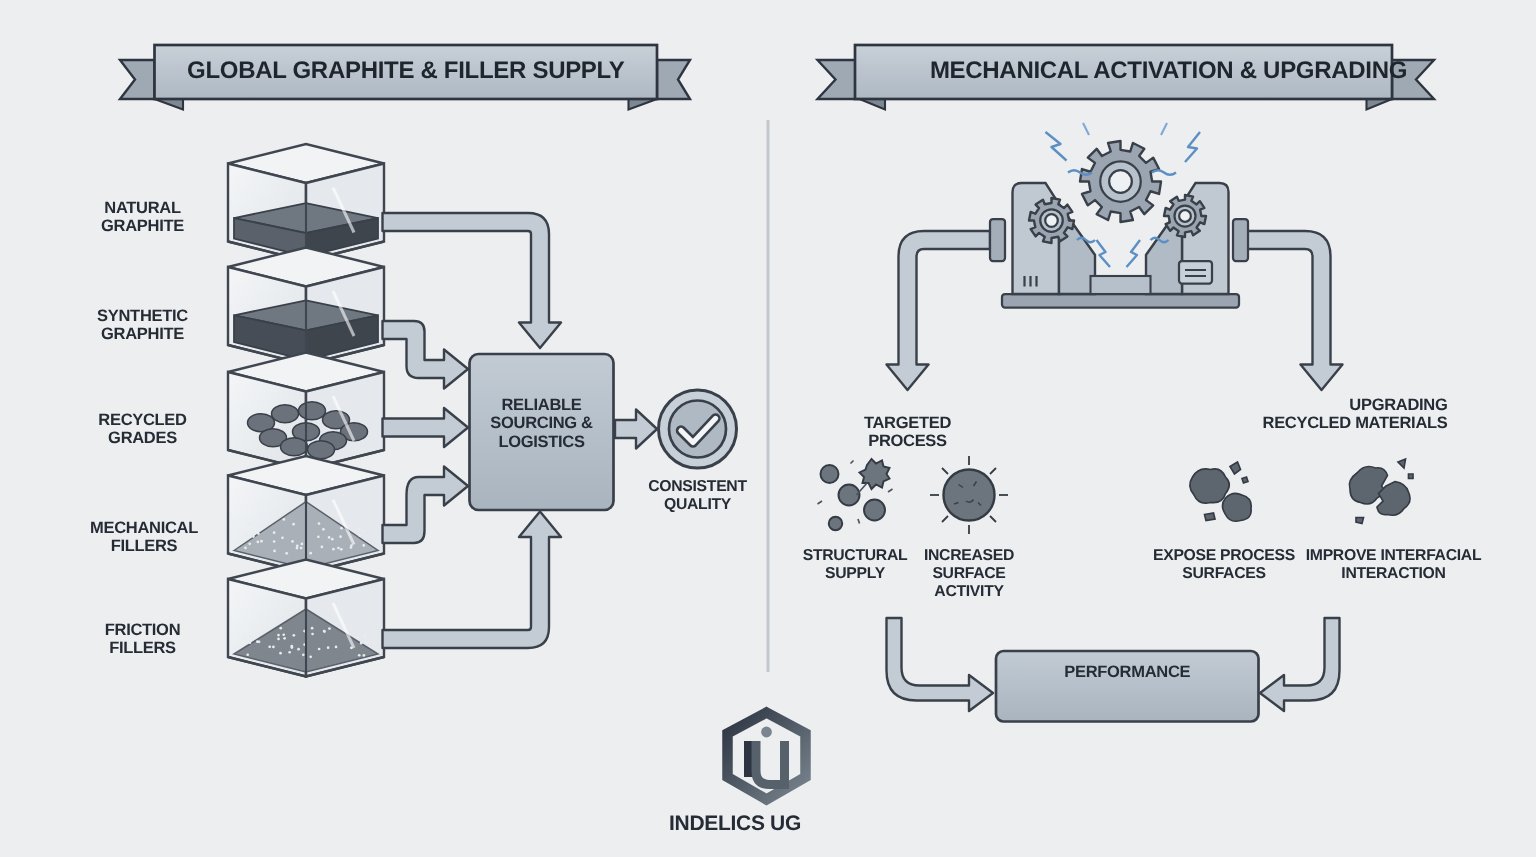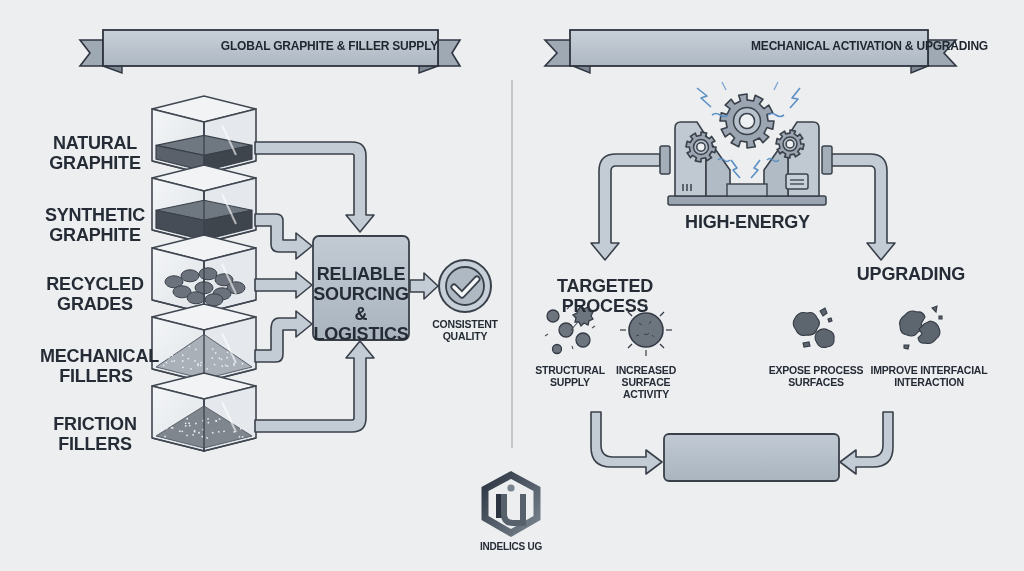--- a/index.html
+++ b/index.html
@@ -1,22 +1,22 @@
 <!DOCTYPE html>
 <html><head>
 <meta charset="utf-8">
 <style>
   html, body { margin:0; padding:0; }
   body { width:1024px; height:571px; background:#eceef0; overflow:hidden; position:relative;
          font-family:"Liberation Sans", "DejaVu Sans", sans-serif; }
   .label { position:absolute; font-weight:bold; color:#262c35; text-align:center;
            font-family:"Liberation Sans", sans-serif; line-height:1.12; letter-spacing:-0.2px; }
-  .lbl13 { font-size:18px; }
+  .lbl13 { font-size:11px; }
   .lbl11 { font-size:10.5px; }
-  .banner-text { position:absolute; font-weight:bold; color:#1f252d; font-size:12px; text-align:right;
+  .banner-text { position:absolute; font-weight:bold; color:#1f252d; font-size:16px; text-align:center;
                  font-family:"Liberation Sans", sans-serif; letter-spacing:-0.2px; }
   svg.canvas { position:absolute; left:0; top:0; }
   .divider { position:absolute; left:511px; top:80px; width:2px; height:368px; background:#c2c7cd; }
 </style>
 </head>
 <body>
 
 <svg class="canvas" width="1024" height="571" viewBox="0 0 1024 571">
   <defs>
     <linearGradient id="banner-g" x1="0" y1="0" x2="0" y2="1">
@@ -375,29 +375,29 @@
   <div>SOURCING &amp;</div>
   <div>LOGISTICS</div>
 </div>
 
 <div class="label lbl11" style="left:420px; top:319px; width:90px;">
   <div>CONSISTENT</div>
   <div>QUALITY</div>
 </div>
 
 <div class="label lbl13" style="left:660px; top:212px; width:175px;">
-  <div>HIGH-ENERGY</div>
 </div>
 
 <div class="label lbl13" style="left:555px; top:276px; width:100px;">
   <div>TARGETED</div>
   <div>PROCESS</div>
 </div>
 <div class="label lbl13" style="left:800px; top:264px; width:165px;text-align:right;">
   <div>UPGRADING</div>
+  <div>RECYCLED MATERIALS</div>
 </div>
 
 <div class="label lbl11" style="left:530px; top:365px; width:80px;">
   <div>STRUCTURAL</div>
   <div>SUPPLY</div>
 </div>
 <div class="label lbl11" style="left:610px; top:365px; width:72px;">
   <div>INCREASED</div>
   <div>SURFACE</div>
   <div>ACTIVITY</div>
@@ -406,15 +406,16 @@
 <div class="label lbl11" style="left:766px; top:365px; width:100px;">
   <div>EXPOSE PROCESS</div>
   <div>SURFACES</div>
 </div>
 <div class="label lbl11" style="left:868px; top:365px; width:122px;">
   <div>IMPROVE INTERFACIAL</div>
   <div>INTERACTION</div>
 </div>
 
 <div class="label lbl13" style="left:664px; top:442px; width:175px;">
-</div>
-
-<div class="label" style="left:451px; top:541px; width:120px; font-size:10px;">INDELICS UG</div>
+  <div>PERFORMANCE</div>
+</div>
+
+<div class="label" style="left:430px; top:541px; width:120px; font-size:14px;">INDELICS UG</div>
 
 </body></html>

